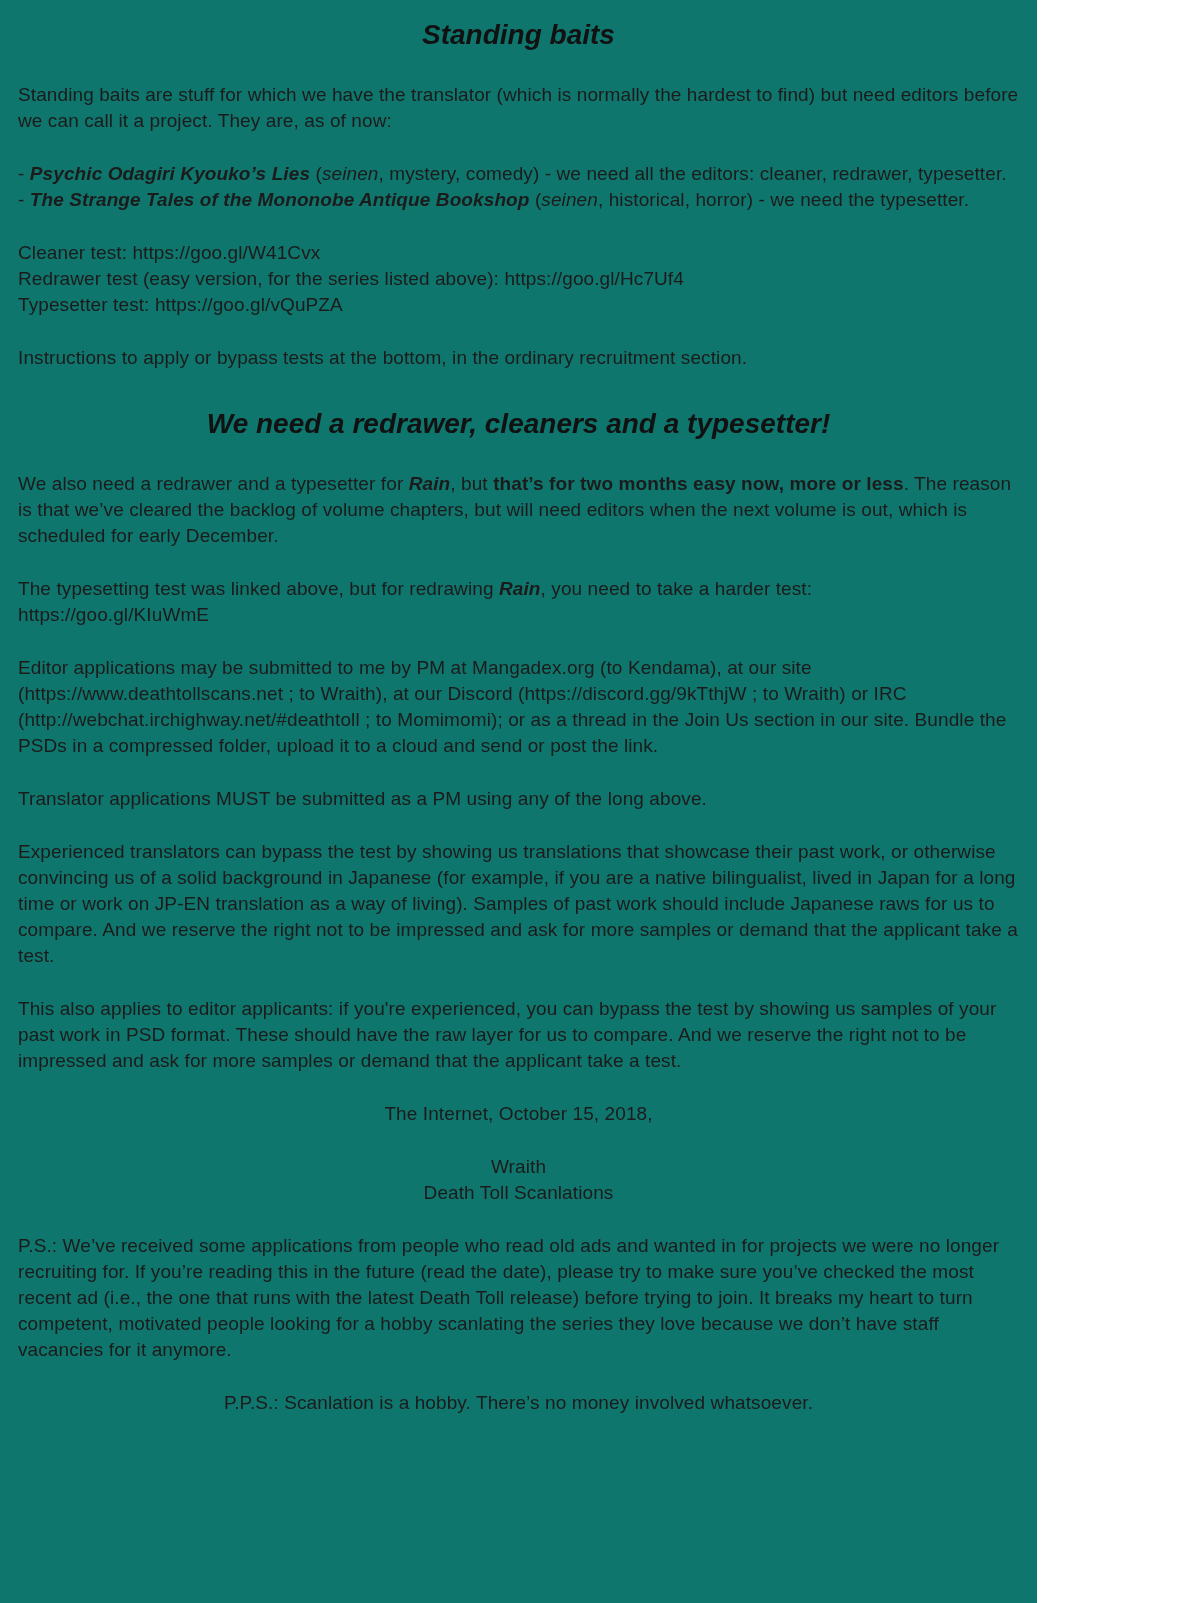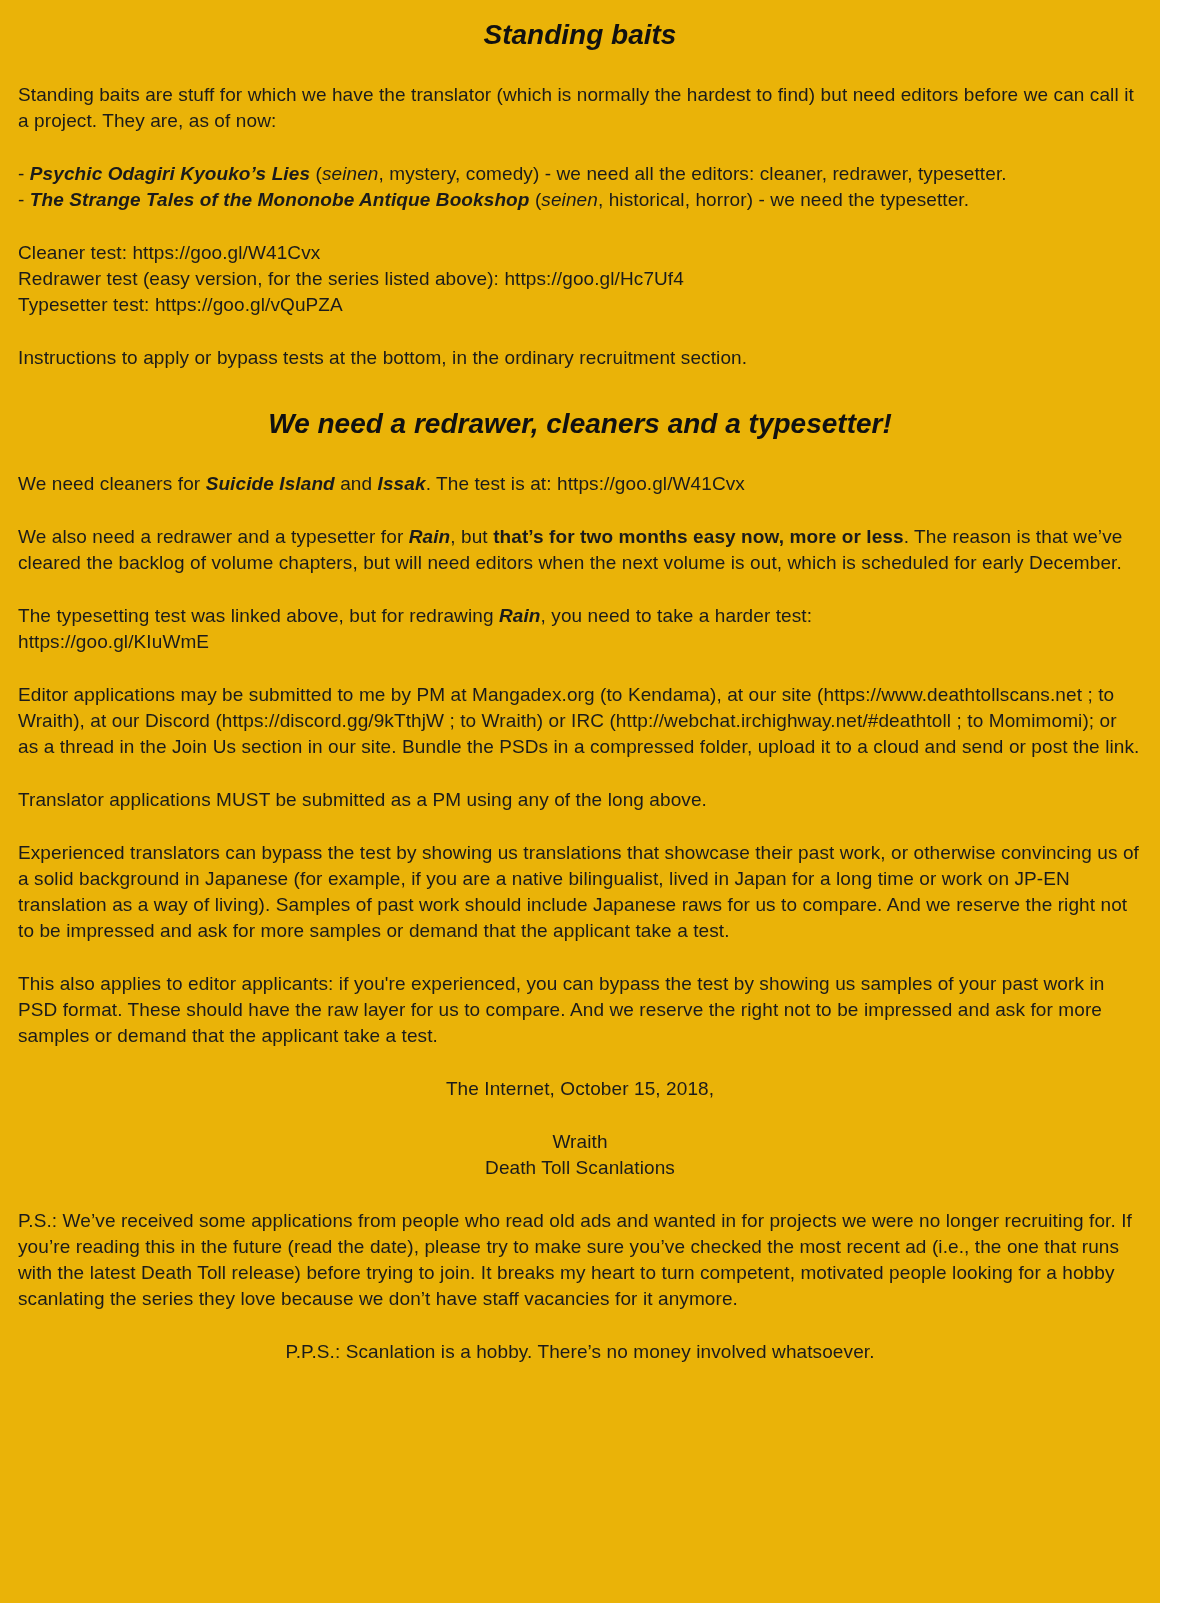--- a/index.html
+++ b/index.html
@@ -4,24 +4,24 @@
 <style>
   * { margin: 0; padding: 0; box-sizing: border-box; }
   html, body { background: #ffffff; }
   body {
     width: 1200px;
     font-family: "Liberation Sans", "DejaVu Sans", sans-serif;
     color: #1b1b1b;
     -webkit-font-smoothing: antialiased;
   }
   .page {
-    width: 1160px;
+    width: 1037px;
     min-height: 1603px;
     padding: 12px 18px 24px 18px;
-    background: #eab308;
+    background: #0f766e;
   }
   .doc-body p {
     font-size: 19px;
     line-height: 26px;
     margin: 0 0 27px 0;
     letter-spacing: 0.1px;
   }
   .doc-body h1, .doc-body h2 {
     text-align: center;
     font-size: 28px;
@@ -41,21 +41,20 @@
 <body>
 
 <div class="page">
   <div class="doc-body" id="doc-body">
       <h1>Standing baits</h1>
       <p><span>Standing baits are stuff for which we have the translator (which is normally the hardest to find) but need editors before we can call it a project. They are, as of now:</span></p>
       <p><span>- </span><span class="b i">Psychic Odagiri Kyouko’s Lies</span><span> (</span><span class="i">seinen</span><span>, mystery, comedy) - we need all the editors: cleaner, redrawer, typesetter.</span><br><span>- </span><span class="b i">The Strange Tales of the Mononobe Antique Bookshop</span><span> (</span><span class="i">seinen</span><span>, historical, horror) - we need the typesetter.</span></p>
       <p><span>Cleaner test: </span><span>https://goo.gl/W41Cvx</span><br><span>Redrawer test (easy version, for the series listed above): </span><span>https://goo.gl/Hc7Uf4</span><br><span>Typesetter test: </span><span>https://goo.gl/vQuPZA</span></p>
       <p><span>Instructions to apply or bypass tests at the bottom, in the ordinary recruitment section.</span></p>
       <h2>We need a redrawer, cleaners and a typesetter!</h2>
-      <p><span>We need cleaners for </span><span class="b i">Suicide Island</span><span> and </span><span class="b i">Issak</span><span>. The test is at: </span><span>https://goo.gl/W41Cvx</span></p>
       <p><span>We also need a redrawer and a typesetter for </span><span class="b i">Rain</span><span>, but </span><span class="b">that’s for two months easy now, more or less</span><span>. The reason is that we’ve cleared the backlog of volume chapters, but will need editors when the next volume is out, which is scheduled for early December.</span></p>
       <p><span>The typesetting test was linked above, but for redrawing </span><span class="b i">Rain</span><span>, you need to take a harder test:</span><br><span>https://goo.gl/KIuWmE</span></p>
       <p><span>Editor applications may be submitted to me by PM at Mangadex.org (to Kendama), at our site (https://www.deathtollscans.net ; to Wraith), at our Discord (https://discord.gg/9kTthjW ; to Wraith) or IRC (http://webchat.irchighway.net/#deathtoll ; to Momimomi); or as a thread in the Join Us section in our site. Bundle the PSDs in a compressed folder, upload it to a cloud and send or post the link.</span></p>
       <p><span>Translator applications MUST be submitted as a PM using any of the long above.</span></p>
       <p><span>Experienced translators can bypass the test by showing us translations that showcase their past work, or otherwise convincing us of a solid background in Japanese (for example, if you are a native bilingualist, lived in Japan for a long time or work on JP-EN translation as a way of living). Samples of past work should include Japanese raws for us to compare. And we reserve the right not to be impressed and ask for more samples or demand that the applicant take a test.</span></p>
       <p><span>This also applies to editor applicants: if you're experienced, you can bypass the test by showing us samples of your past work in PSD format. These should have the raw layer for us to compare. And we reserve the right not to be impressed and ask for more samples or demand that the applicant take a test.</span></p>
       <p class="align-right"><span>The Internet, October 15, 2018,</span></p>
       <p class="align-right"><span>Wraith</span><br><span>Death Toll Scanlations</span></p>
       <p><span>P.S.: We’ve received some applications from people who read old ads and wanted in for projects we were no longer recruiting for. If you’re reading this in the future (read the date), please try to make sure you’ve checked the most recent ad (i.e., the one that runs with the latest Death Toll release) before trying to join. It breaks my heart to turn competent, motivated people looking for a hobby scanlating the series they love because we don’t have staff vacancies for it anymore.</span></p>
       <p><span>P.P.S.: Scanlation is a hobby. There’s no money involved whatsoever.</span></p>

